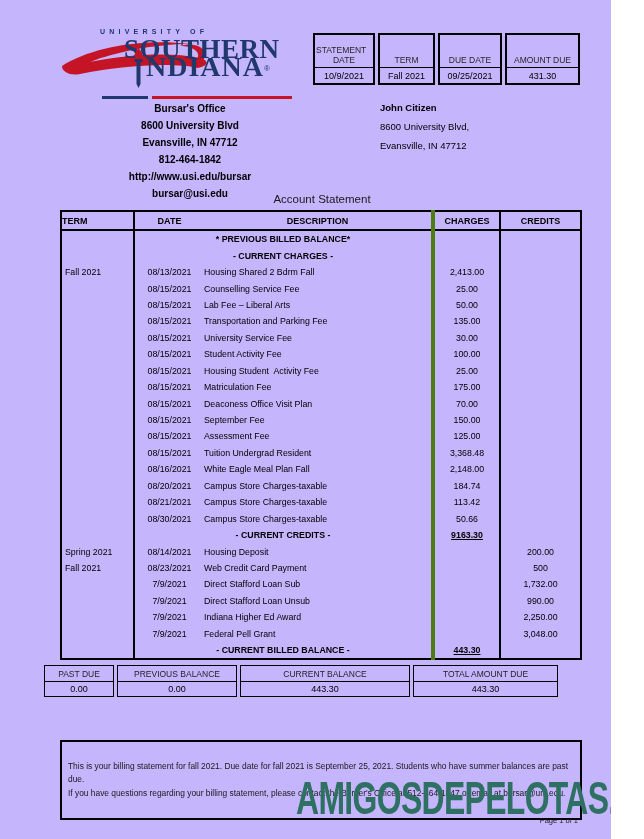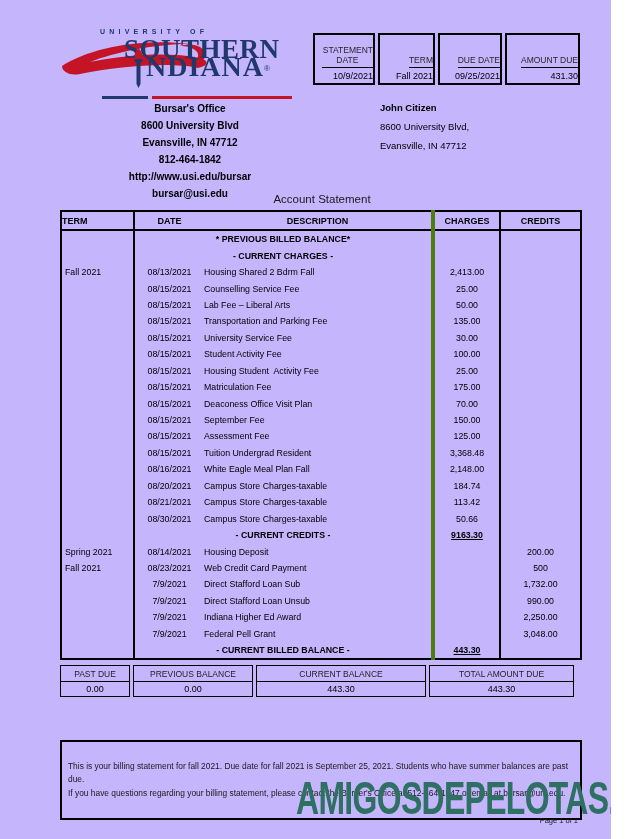--- a/index.html
+++ b/index.html
@@ -25,21 +25,21 @@
   .bursar{position:absolute;left:95px;top:100px;width:190px;text-align:center;
           font-weight:bold;font-size:10px;line-height:17px;}
   .bursar .link{}
 
   
   .recipient{position:absolute;left:380px;top:98px;font-size:9.5px;line-height:19px;}
   .recipient .name{font-weight:bold;}
 
   
   .topsum{position:absolute;left:313px;top:33px;display:flex;gap:3px;}
-  .topsum .col{border:2px solid #000;display:flex;flex-direction:column;align-items:flex-end;}
+  .topsum .col{border:2px solid #000;display:flex;flex-direction:column;}
   .topsum .hd{height:30px;display:flex;flex-direction:column;justify-content:flex-end;
               font-size:8.5px;color:#262626;border-bottom:1.5px solid #000;
               padding-bottom:2px;}
   .topsum .hd .l1{text-align:left;padding-left:1px;}
   .topsum .hd .l2{text-align:center;}
   .topsum .val{height:15px;display:flex;align-items:center;justify-content:center;
                font-size:9px;}
 
   
   .acct-title{position:absolute;left:0;top:193px;width:644px;text-align:center;
@@ -58,21 +58,21 @@
           font-size:9px;}
   .c-date{text-align:center;}
   .c-desc{text-align:left;white-space:pre !important;}
   .c-charges{text-align:center;border-left:4px solid #4d7c0f;border-right:2px solid #000;}
   .c-credits{text-align:center;}
   .c-section{text-align:center;font-weight:bold;}
   table.main tbody td{height:16.45px;}
   .bold{font-weight:bold;text-decoration:underline;}
 
   
-  .botsum{position:absolute;left:60px;top:665px;display:flex;gap:3px;}
+  .botsum{position:absolute;left:44px;top:665px;display:flex;gap:3px;}
   .botsum .col{border:1.5px solid #000;display:flex;flex-direction:column;}
   .botsum .hd{height:15px;display:flex;align-items:center;justify-content:center;
               font-size:8.5px;color:#1f1f1f;border-bottom:1.5px solid #000;}
   .botsum .val{height:14px;display:flex;align-items:center;justify-content:center;
                font-size:9px;}
 
   
   .footer-note{position:absolute;left:60px;top:740px;width:506px;
                border:2px solid #000;padding:18px 6px;font-size:8.4px;
                line-height:1.6;color:#1a1a1a;}

